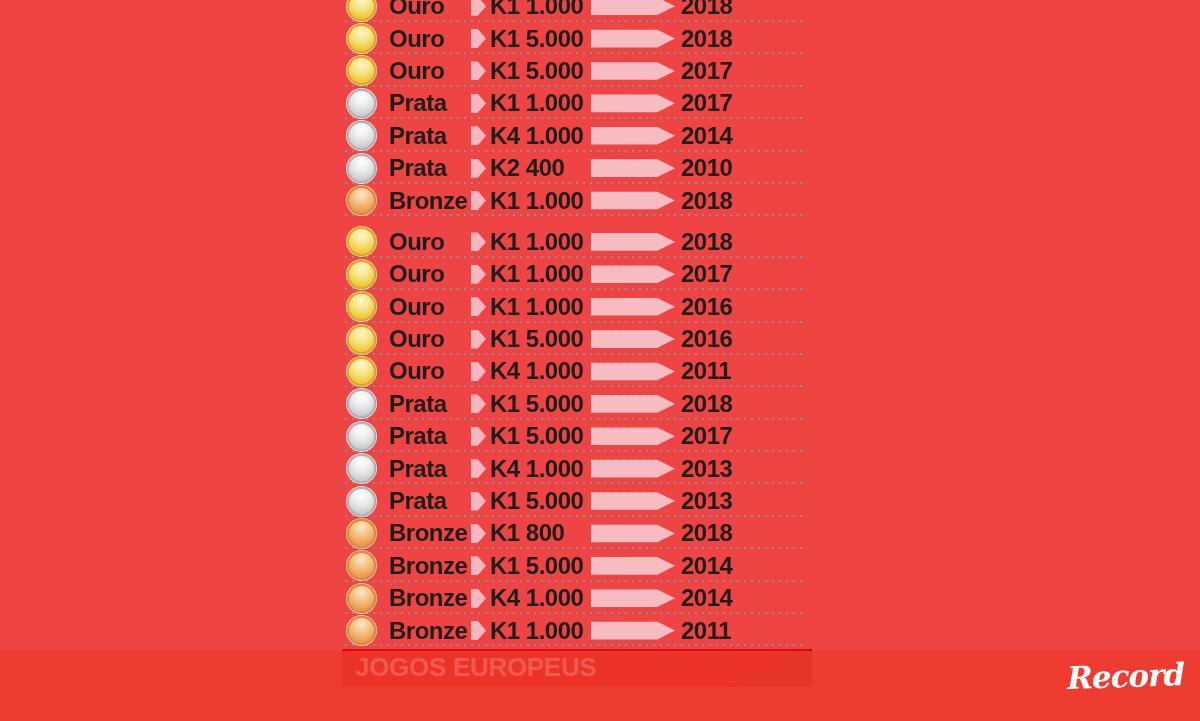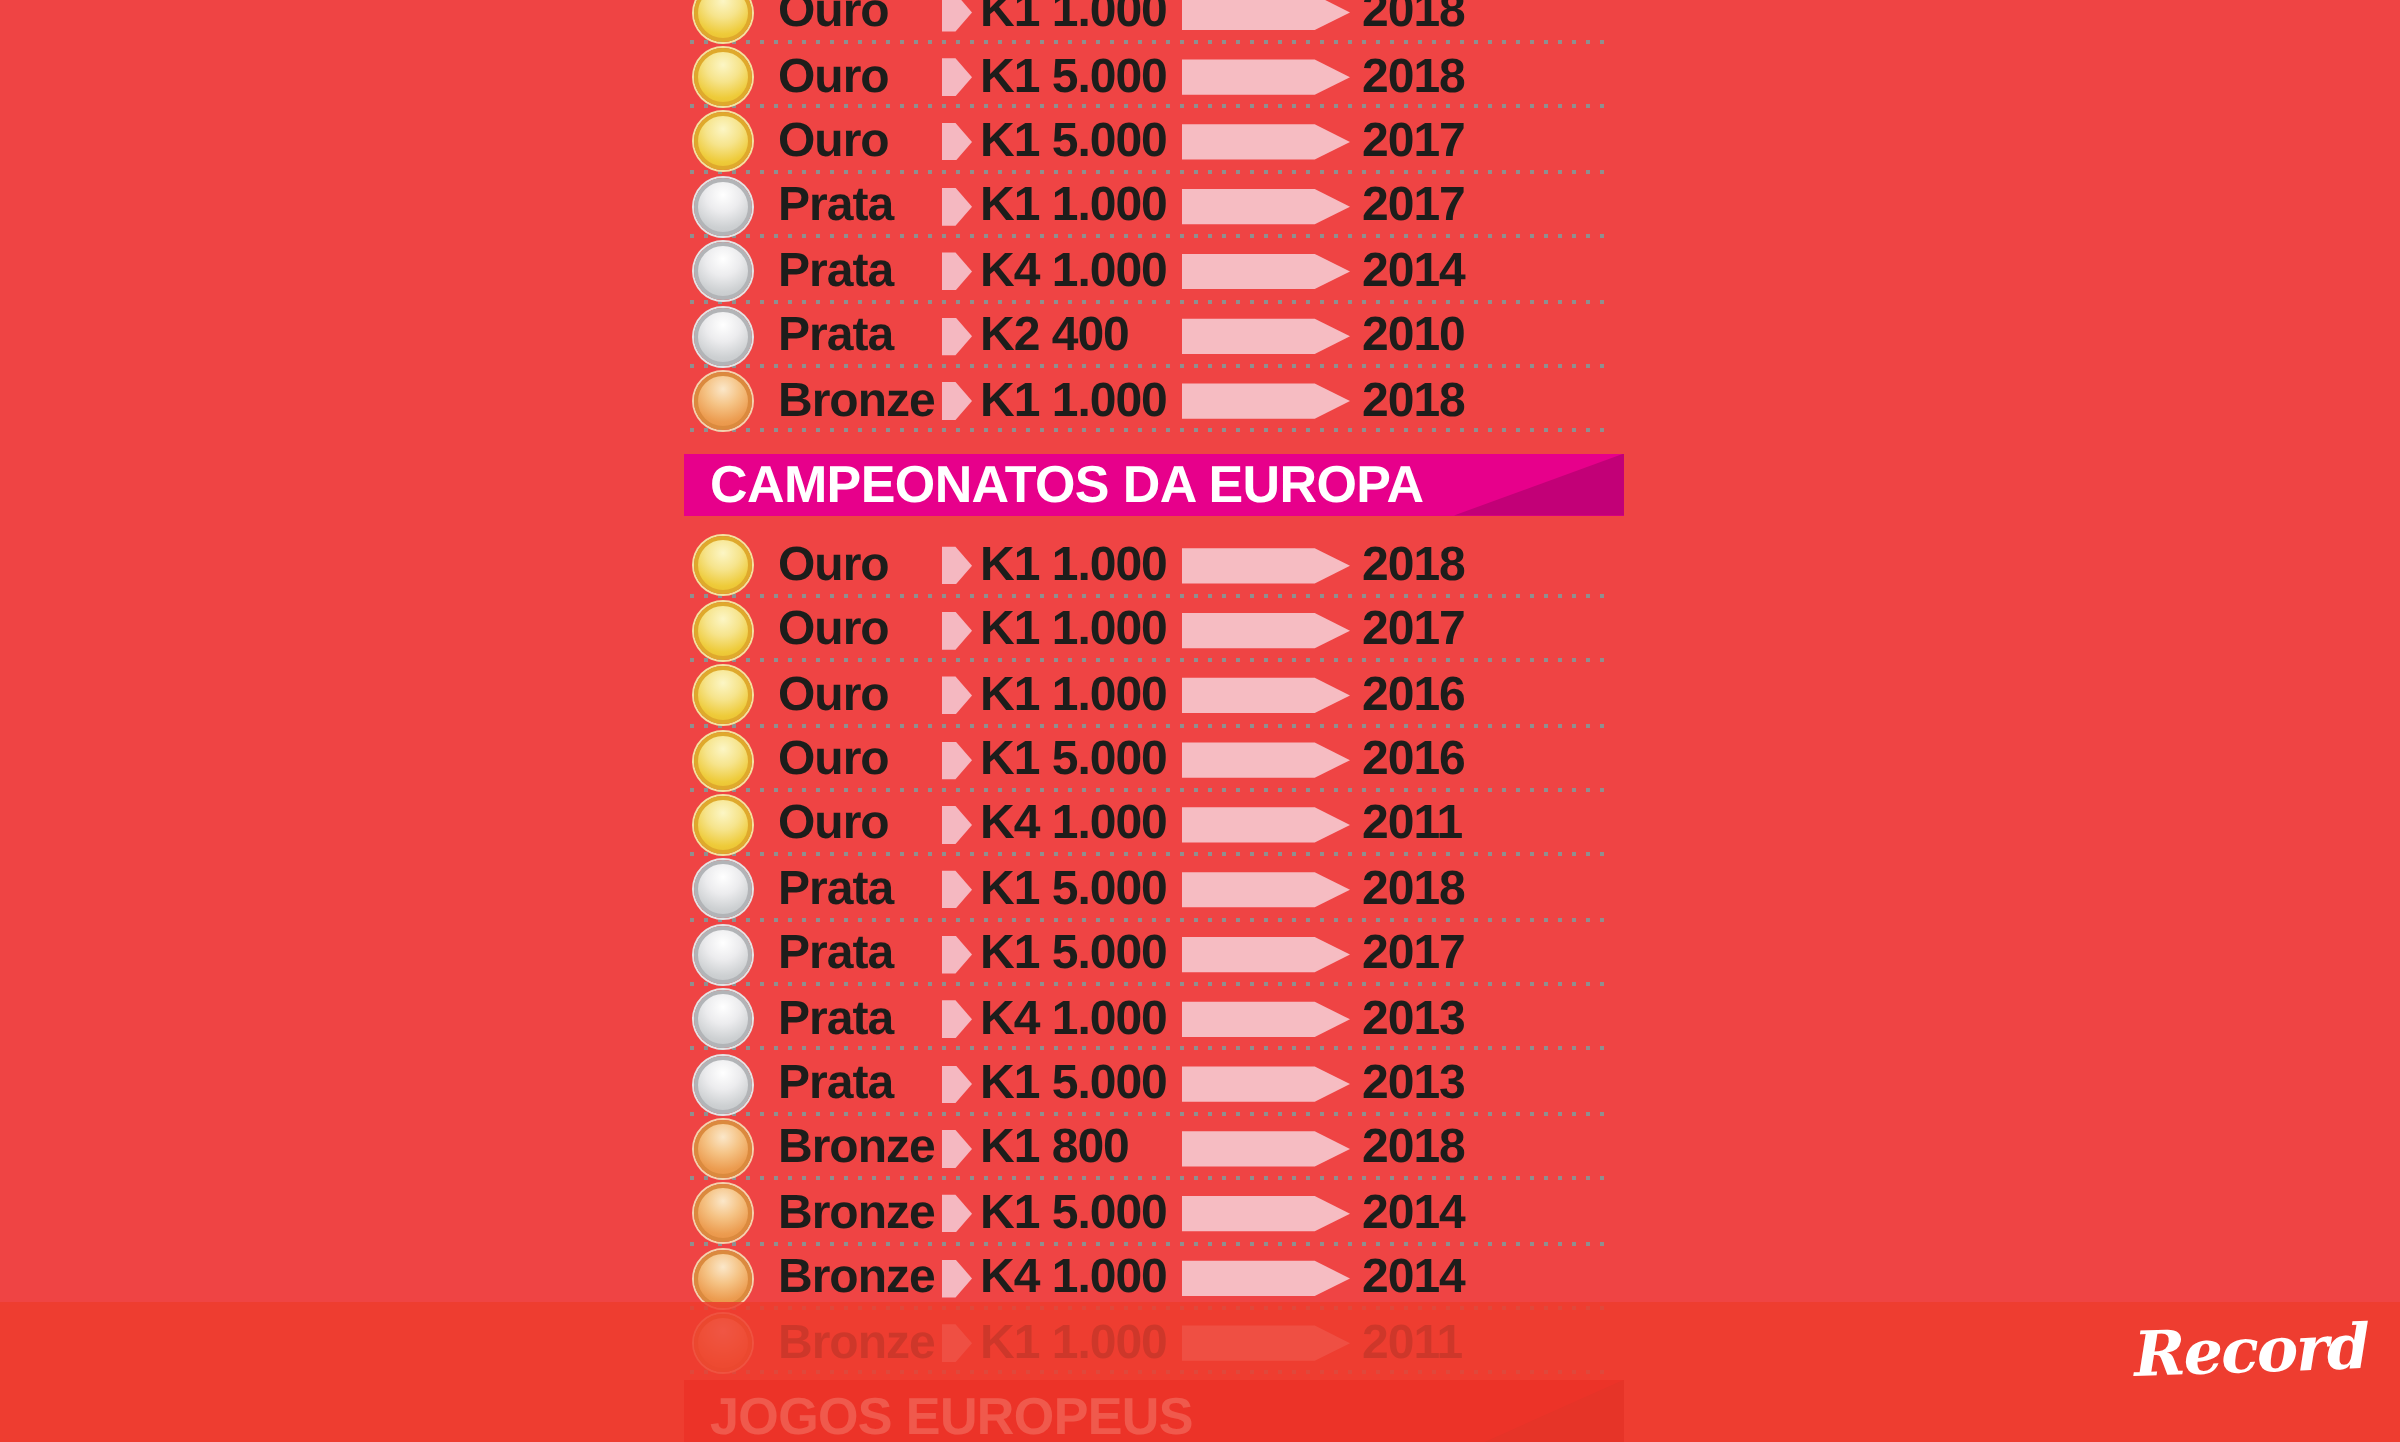--- a/index.html
+++ b/index.html
@@ -151,23 +151,20 @@
   <div class="row">
     <span class="medal bronze"></span>
     <span class="label">Bronze</span>
     <span class="arrow"></span>
     <span class="event">K1 1.000</span>
     <span class="bar"></span>
     <span class="year">2018</span>
   </div>
 </div>
 
-    <div class="banner europa">
-      <span class="txt">CAMPEONATOS DA EUROPA</span>
-    </div>
 
     <div class="rows" id="sec-europa">
   <div class="row">
     <span class="medal ouro"></span>
     <span class="label">Ouro</span>
     <span class="arrow"></span>
     <span class="event">K1 1.000</span>
     <span class="bar"></span>
     <span class="year">2018</span>
   </div>

